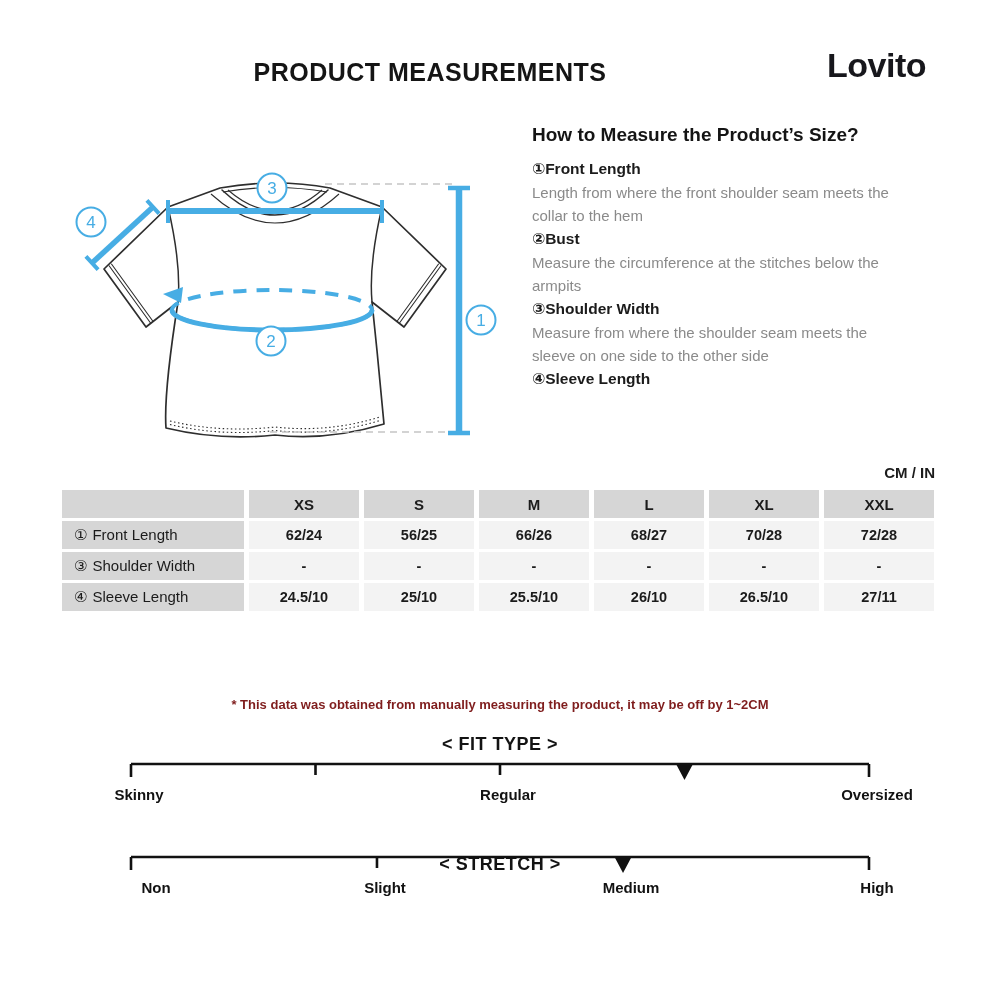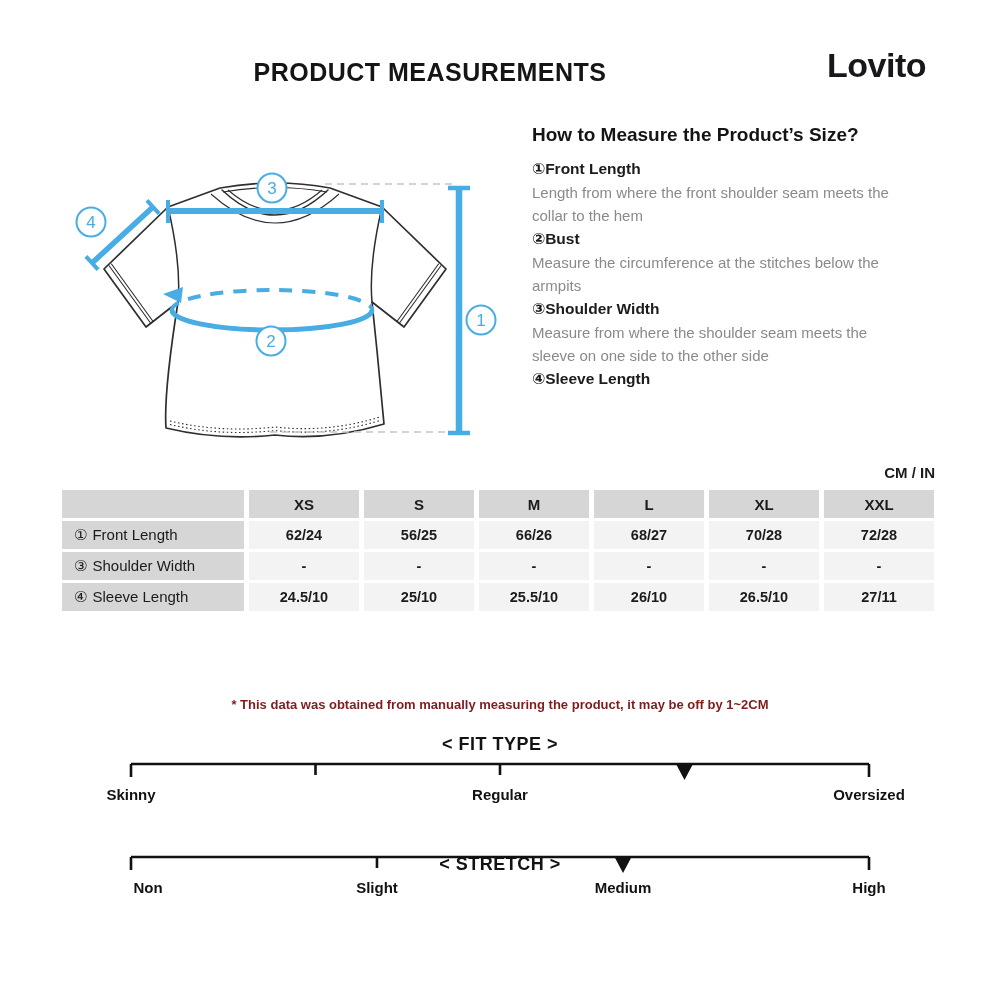--- a/index.html
+++ b/index.html
@@ -55,21 +55,21 @@
   .scale-heading { position:absolute; left:0; width:1000px; text-align:center;
                    font-size:18px; font-weight:800; letter-spacing:.5px; color:#131313; }
   .h-fit { top:734px; }
   .h-stretch { top:854px; }
   .scale-track { position:absolute; left:125px; width:750px; height:62px; }
   .t-fit { top:762px; }
   .t-stretch { top:855px; }
   .scale-labels { position:absolute; left:0; top:0; width:750px; height:62px; }
   .scale-labels span {
     position:absolute; top:24px; transform:translateX(-50%);
-    font-size:15px; font-weight:700; white-space:nowrap; color:#121212;
+    font-size:15px; font-weight:700; white-space:nowrap; color:#121212;margin-left:8px;
   }
 </style>
 </head>
 <body>
 
 <div class="page-title">PRODUCT MEASUREMENTS</div>
 <div class="brand-logo">Lovito</div>
 
 <svg class="diagram" viewBox="0 0 460 310">
 

